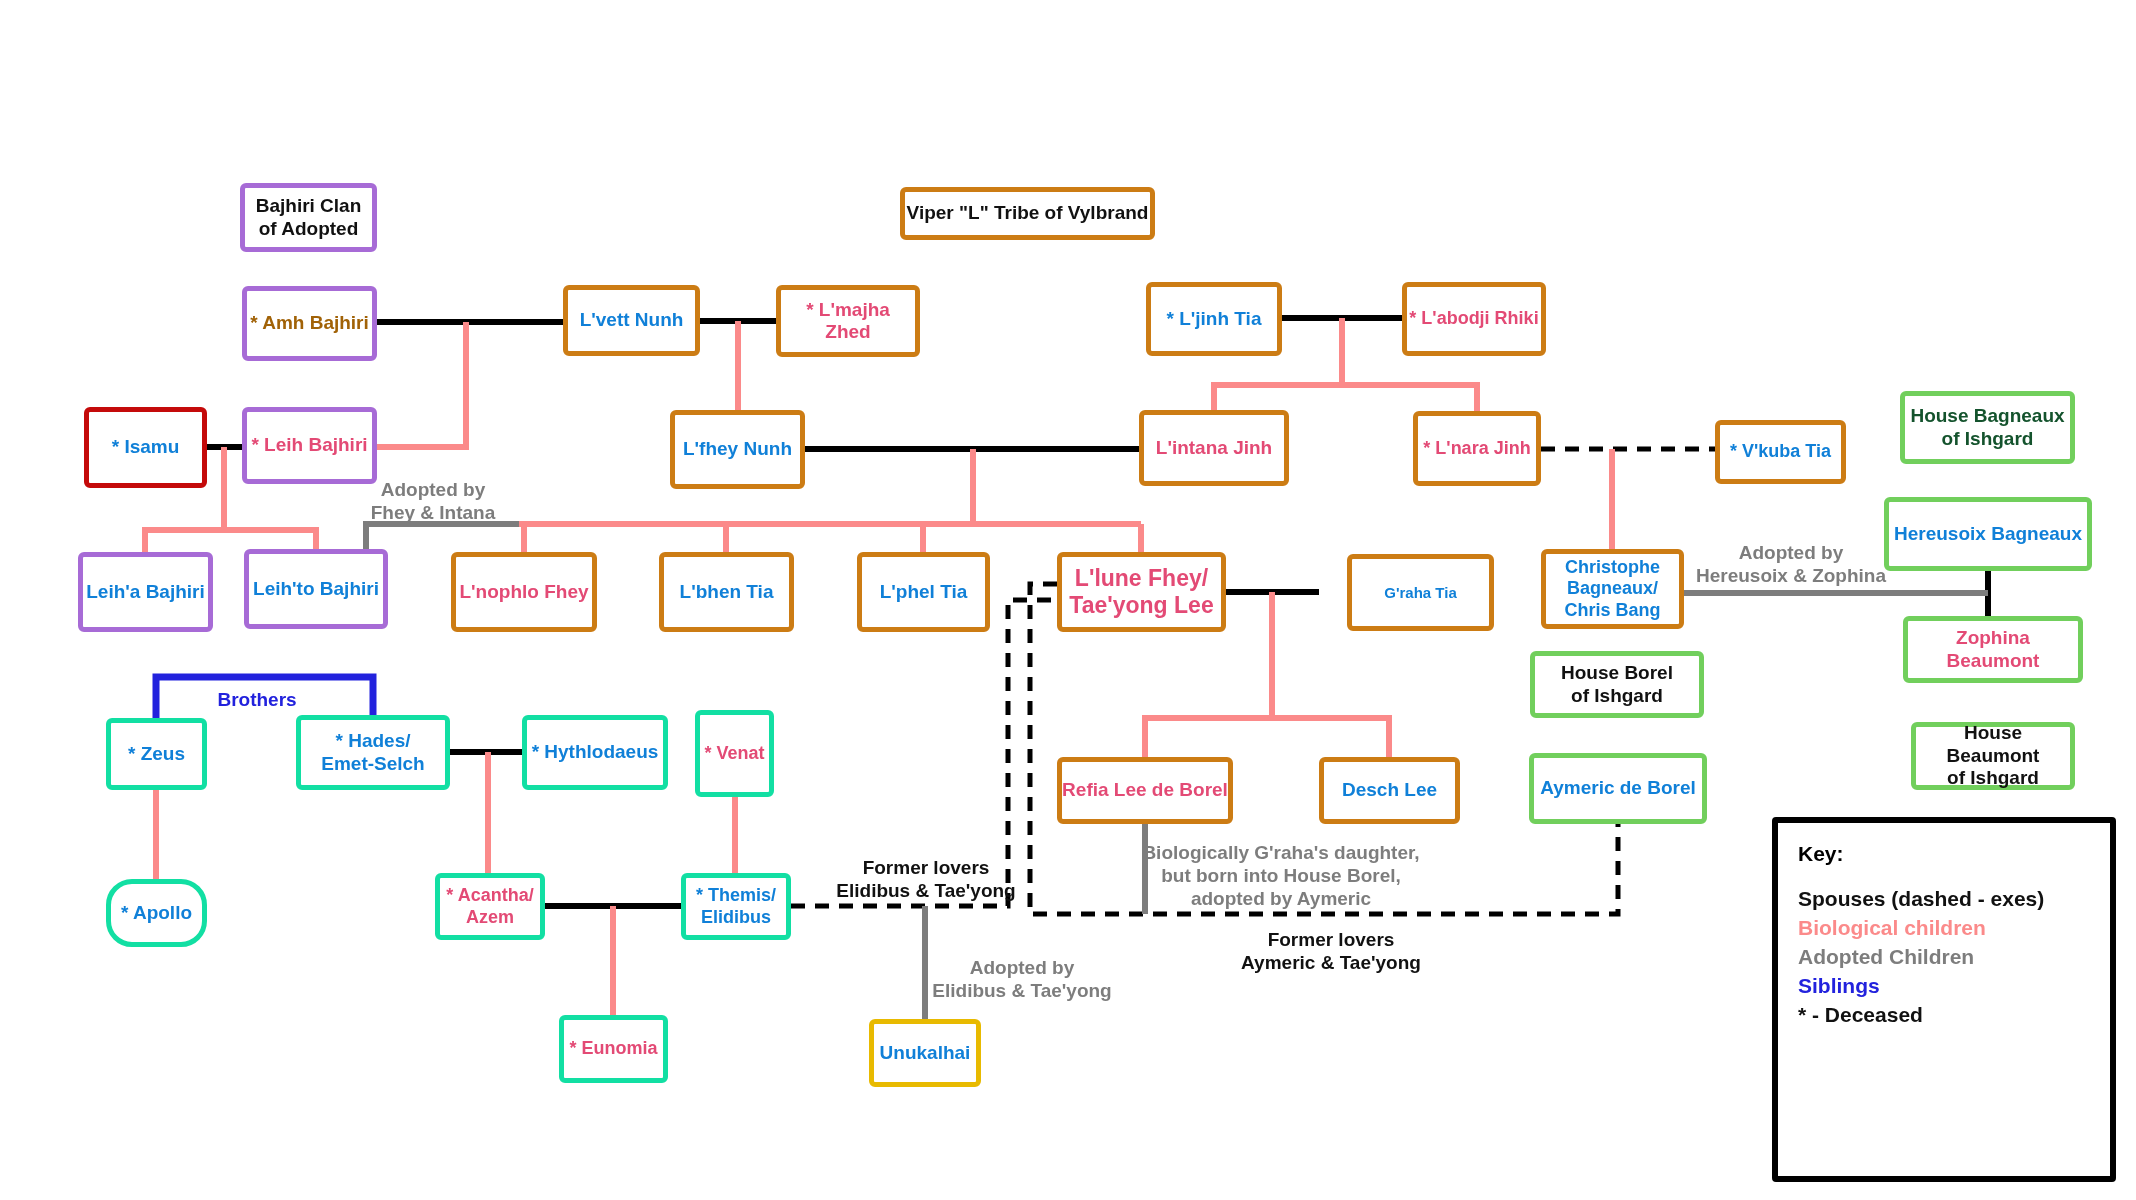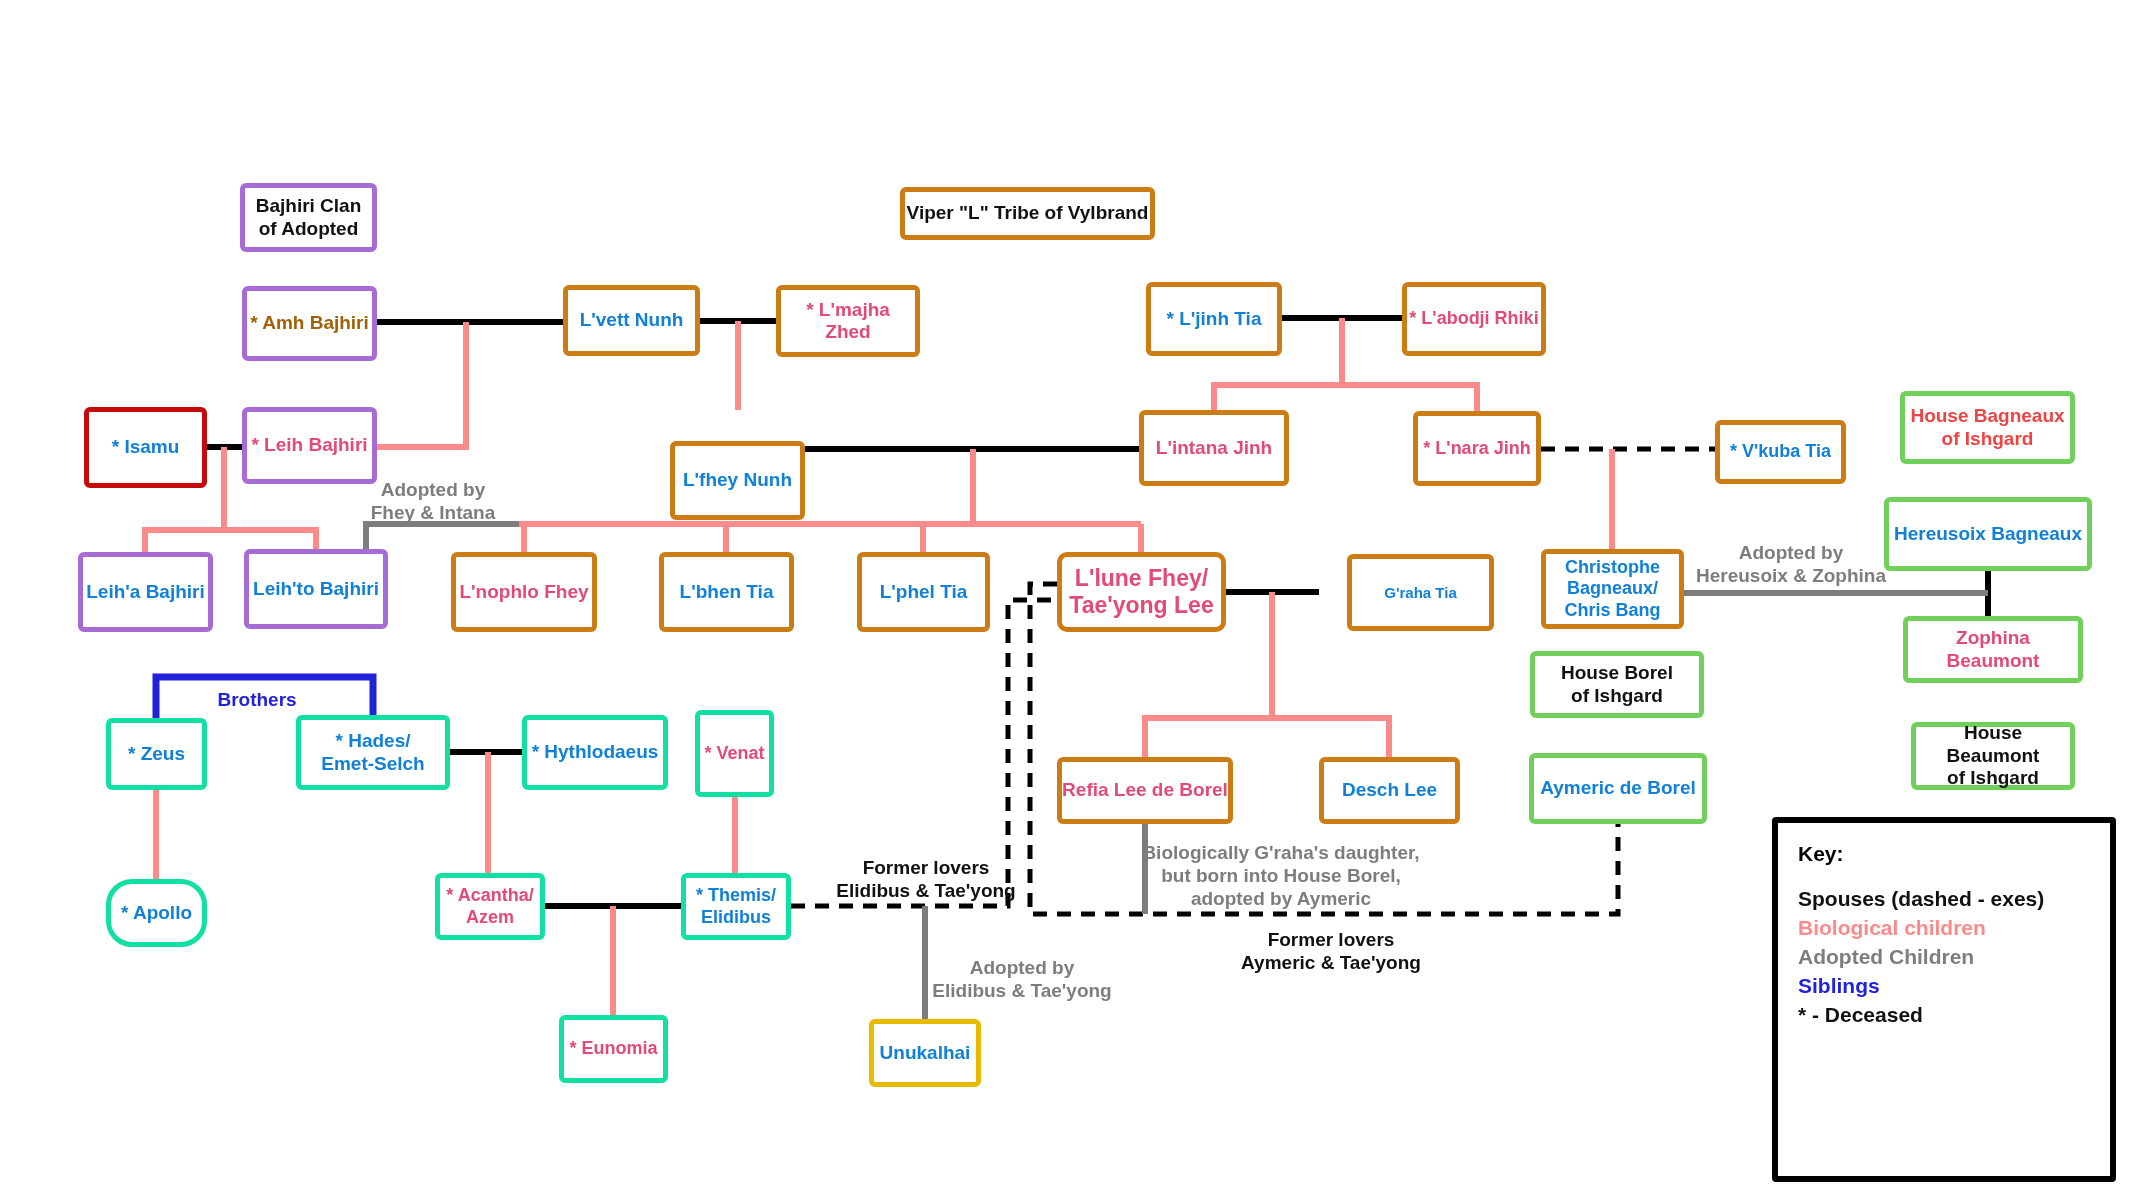--- a/index.html
+++ b/index.html
@@ -124,33 +124,33 @@
       </div>
       <div class="node" style="left: 1402px; top: 282px; width: 144px; height: 74px; border-color: rgb(204, 124, 20); color: rgb(227, 74, 117); font-size: 18px;">
         <div>* L'abodji Rhiki</div>
       </div>
       <div class="node" style="left: 84px; top: 407px; width: 123px; height: 81px; border-color: rgb(196, 10, 10); color: rgb(16, 128, 216); font-size: 19px;">
         <div>* Isamu</div>
       </div>
       <div class="node" style="left: 242px; top: 407px; width: 135px; height: 77px; border-color: rgb(167, 107, 214); color: rgb(227, 74, 117); font-size: 19px;">
         <div>* Leih Bajhiri</div>
       </div>
-      <div class="node" style="left: 670px; top: 410px; width: 135px; height: 79px; border-color: rgb(204, 124, 20); color: rgb(16, 128, 216); font-size: 19px; margin-top: 31px;">
+      <div class="node" style="left: 670px; top: 410px; width: 135px; height: 79px; border-color: rgb(204, 124, 20); color: rgb(16, 128, 216); font-size: 19px;">
         <div>L'fhey Nunh</div>
       </div>
       <div class="node" style="left: 1139px; top: 410px; width: 150px; height: 76px; border-color: rgb(204, 124, 20); color: rgb(227, 74, 117); font-size: 19px;">
         <div>L'intana Jinh</div>
       </div>
       <div class="node" style="left: 1413px; top: 411px; width: 128px; height: 75px; border-color: rgb(204, 124, 20); color: rgb(227, 74, 117); font-size: 18px;">
         <div>* L'nara Jinh</div>
       </div>
       <div class="node" style="left: 1715px; top: 420px; width: 131px; height: 64px; border-color: rgb(204, 124, 20); color: rgb(16, 128, 216); font-size: 18px;">
         <div>* V'kuba Tia</div>
       </div>
-      <div class="node" style="left: 1900px; top: 391px; width: 175px; height: 73px; border-color: rgb(113, 207, 92); color: #ef4444; font-size: 19px;">
+      <div class="node" style="left: 1900px; top: 391px; width: 175px; height: 73px; border-color: rgb(113, 207, 92); color: #14532d; font-size: 19px;">
         <div>House Bagneaux</div>
         <div>of Ishgard</div>
       </div>
       <div class="node" style="left: 1884px; top: 497px; width: 208px; height: 74px; border-color: rgb(113, 207, 92); color: rgb(16, 128, 216); font-size: 19px;">
         <div>Hereusoix Bagneaux</div>
       </div>
       <div class="node" style="left: 78px; top: 552px; width: 135px; height: 80px; border-color: rgb(167, 107, 214); color: rgb(16, 128, 216); font-size: 19px;">
         <div>Leih'a Bajhiri</div>
       </div>
       <div class="node" style="left: 244px; top: 549px; width: 144px; height: 80px; border-color: rgb(167, 107, 214); color: rgb(16, 128, 216); font-size: 19px;">
@@ -158,21 +158,21 @@
       </div>
       <div class="node" style="left: 451px; top: 552px; width: 146px; height: 80px; border-color: rgb(204, 124, 20); color: rgb(227, 74, 117); font-size: 19px;">
         <div>L'nophlo Fhey</div>
       </div>
       <div class="node" style="left: 659px; top: 552px; width: 135px; height: 80px; border-color: rgb(204, 124, 20); color: rgb(16, 128, 216); font-size: 19px;">
         <div>L'bhen Tia</div>
       </div>
       <div class="node" style="left: 857px; top: 552px; width: 133px; height: 80px; border-color: rgb(204, 124, 20); color: rgb(16, 128, 216); font-size: 19px;">
         <div>L'phel Tia</div>
       </div>
-      <div class="node" style="left: 1057px; top: 552px; width: 169px; height: 80px; border-color: rgb(204, 124, 20); color: rgb(227, 74, 117); font-size: 23px; border-radius: 10px;">
+      <div class="node" style="left: 1057px; top: 552px; width: 169px; height: 80px; border-color: rgb(204, 124, 20); color: rgb(227, 74, 117); font-size: 23px;">
         <div>L'lune Fhey/</div>
         <div>Tae'yong Lee</div>
       </div>
       <div class="node" style="left: 1319px; top: 554px; width: 147px; height: 77px; border-color: rgb(204, 124, 20); color: rgb(16, 128, 216); font-size: 15px; margin-left: 28px;">
         <div>G'raha Tia</div>
       </div>
       <div class="node" style="left: 1541px; top: 549px; width: 143px; height: 80px; border-color: rgb(204, 124, 20); color: rgb(16, 128, 216); font-size: 18px;">
         <div>Christophe</div>
         <div>Bagneaux/</div>
         <div>Chris Bang</div>

